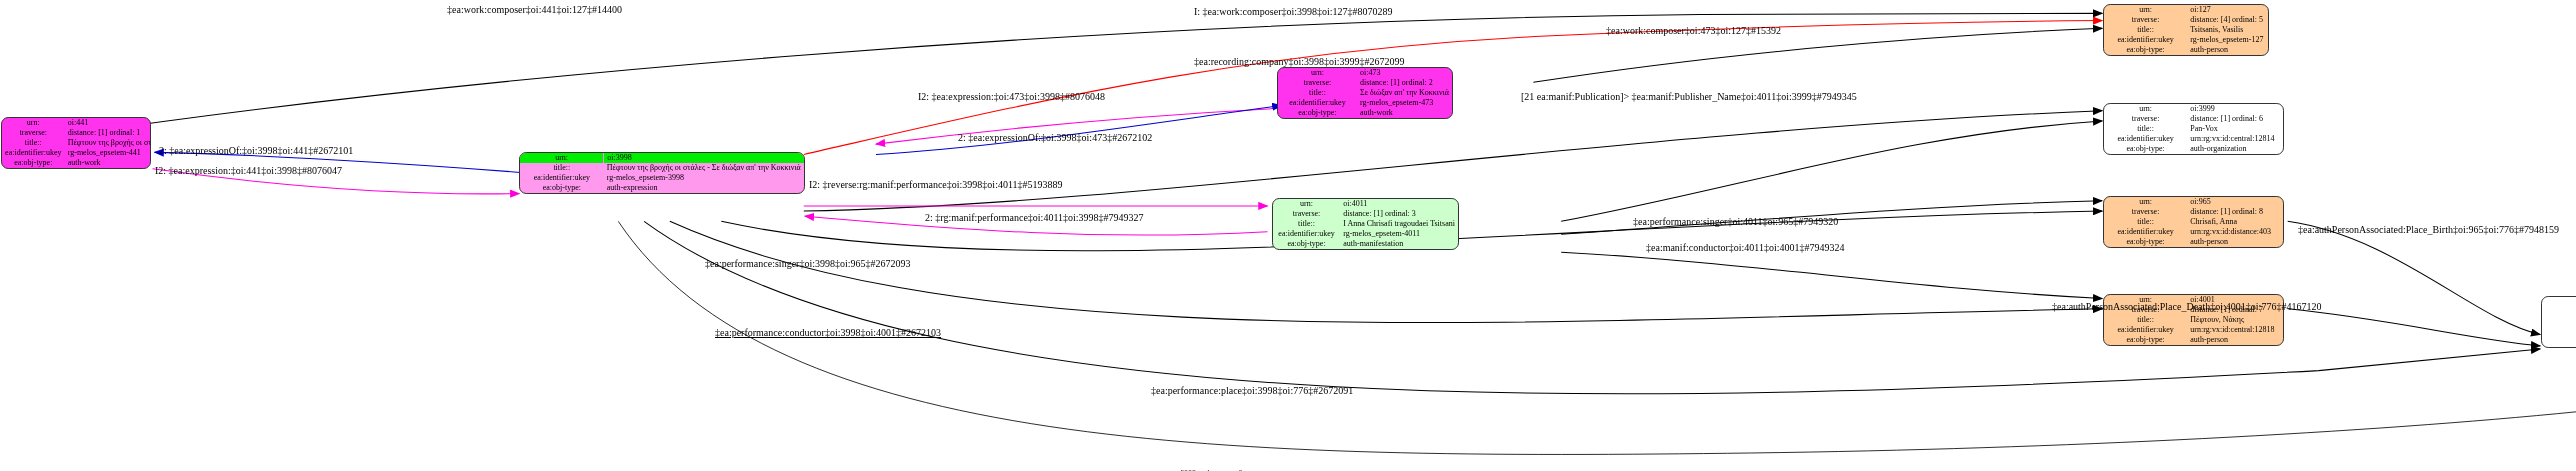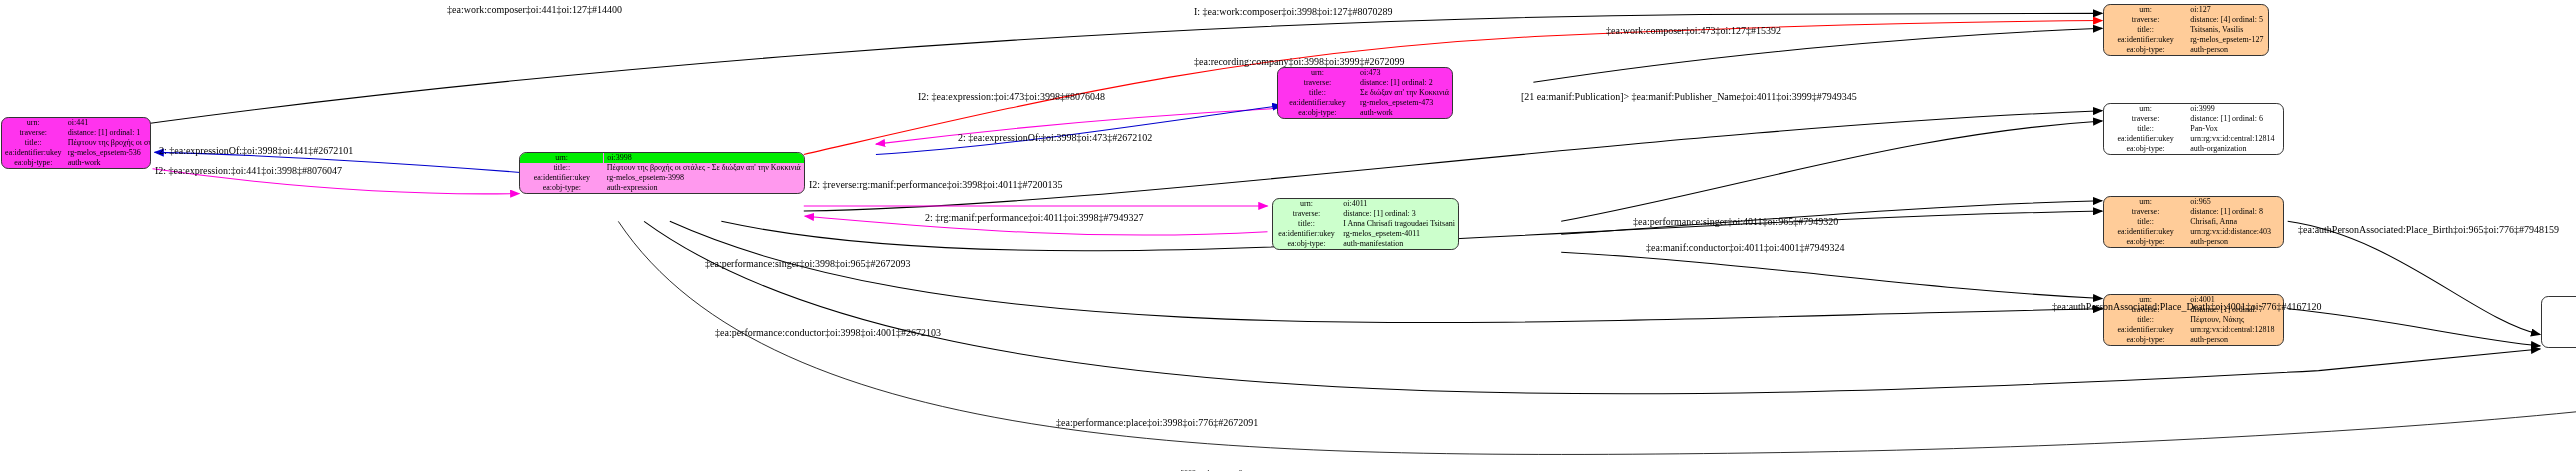--- a/index.html
+++ b/index.html
@@ -144,21 +144,21 @@
       <tr>
         <td class="k">traverse:</td>
         <td class="v">distance: [1]      ordinal: 1</td>
       </tr>
       <tr>
         <td class="k">title::</td>
         <td class="v">Πέφτουν της βροχής οι στάλες</td>
       </tr>
       <tr>
         <td class="k">ea:identifier:ukey</td>
-        <td class="v">rg-melos_epsetem-536</td>
+        <td class="v">rg-melos_epsetem-441</td>
       </tr>
       <tr>
         <td class="k">ea:obj-type:</td>
         <td class="v">auth-work</td>
       </tr>
     </tbody>
       </table>
   </div>
 
   <div class="node n-expr" style="left:519px; top:152px; width:286px;">
@@ -374,27 +374,27 @@
   </div>
 
   <div class="elabel" style="left:447px; top:4.6px;">‡ea:work:composer‡oi:441‡oi:127‡#14400</div>
   <div class="elabel" style="left:1194px; top:7.2px;">I: ‡ea:work:composer‡oi:3998‡oi:127‡#8070289</div>
   <div class="elabel" style="left:1606px; top:26px;">‡ea:work:composer‡oi:473‡oi:127‡#15392</div>
   <div class="elabel" style="left:918px; top:92px;">I2: ‡ea:expression:‡oi:473‡oi:3998‡#8076048</div>
   <div class="elabel" style="left:958px; top:133px;">2: ‡ea:expressionOf:‡oi:3998‡oi:473‡#2672102</div>
   <div class="elabel" style="left:159px; top:146px;">2: ‡ea:expressionOf:‡oi:3998‡oi:441‡#2672101</div>
   <div class="elabel" style="left:155px; top:166px;">I2: ‡ea:expression:‡oi:441‡oi:3998‡#8076047</div>
   <div class="elabel" style="left:1194px; top:57px;">‡ea:recording:company‡oi:3998‡oi:3999‡#2672099</div>
-  <div class="elabel" style="left:809px; top:180px;">I2: ‡reverse:rg:manif:performance‡oi:3998‡oi:4011‡#7200135</div>
+  <div class="elabel" style="left:809px; top:180px;">I2: ‡reverse:rg:manif:performance‡oi:3998‡oi:4011‡#5193889</div>
   <div class="elabel" style="left:1521px; top:92px;">[21 ea:manif:Publication]&gt; ‡ea:manif:Publisher_Name‡oi:4011‡oi:3999‡#7949345</div>
   <div class="elabel" style="left:925px; top:213px;">2: ‡rg:manif:performance‡oi:4011‡oi:3998‡#7949327</div>
   <div class="elabel" style="left:1633px; top:217px;">‡ea:performance:singer‡oi:4011‡oi:965‡#7949320</div>
   <div class="elabel" style="left:1646px; top:243px;">‡ea:manif:conductor‡oi:4011‡oi:4001‡#7949324</div>
   <div class="elabel" style="left:705px; top:259px;">‡ea:performance:singer‡oi:3998‡oi:965‡#2672093</div>
-  <div class="elabel" style="left:715px; top:328px;">‡ea:performance:conductor‡oi:3998‡oi:4001‡#2672103</div>
+  <div class="elabel" style="left:715px; top:328px;text-decoration:underline;">‡ea:performance:conductor‡oi:3998‡oi:4001‡#2672103</div>
   <div class="elabel" style="left:2298px; top:225px;">‡ea:authPersonAssociated:Place_Birth‡oi:965‡oi:776‡#7948159</div>
   <div class="elabel" style="left:2052px; top:302px;">‡ea:authPersonAssociated:Place_Death‡oi:4001‡oi:776‡#4167120</div>
-  <div class="elabel" style="left:1056px; top:386px;margin-top:32px;">‡ea:performance:place‡oi:3998‡oi:776‡#2672091</div>
+  <div class="elabel" style="left:1151px; top:386px;">‡ea:performance:place‡oi:3998‡oi:776‡#2672091</div>
 
   <div class="rootlabel" style="left:1164px; top:469px;">root: 3998 nodes count: 9</div>
 
 </div>
 
 
 </body></html>

